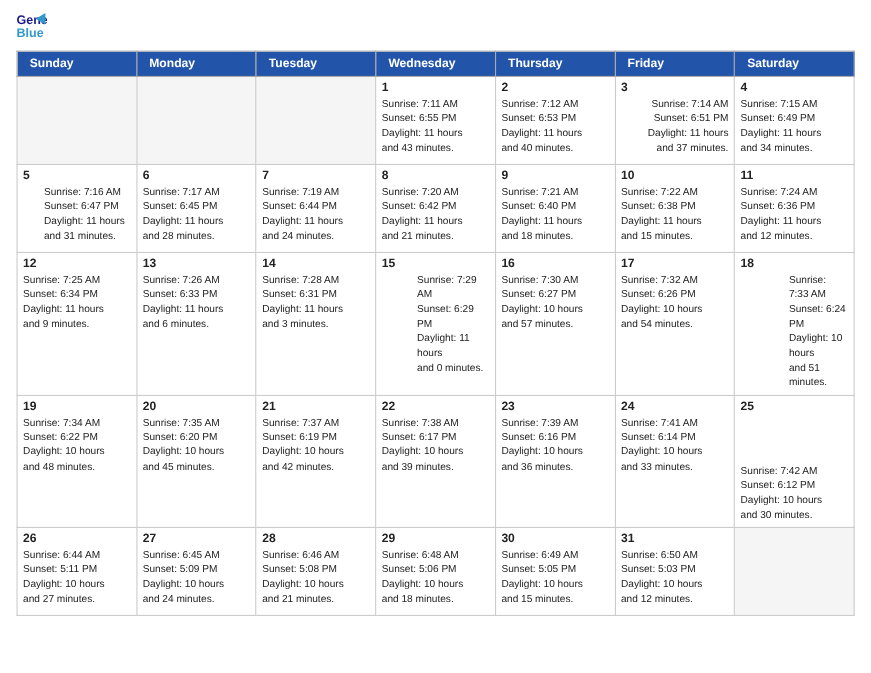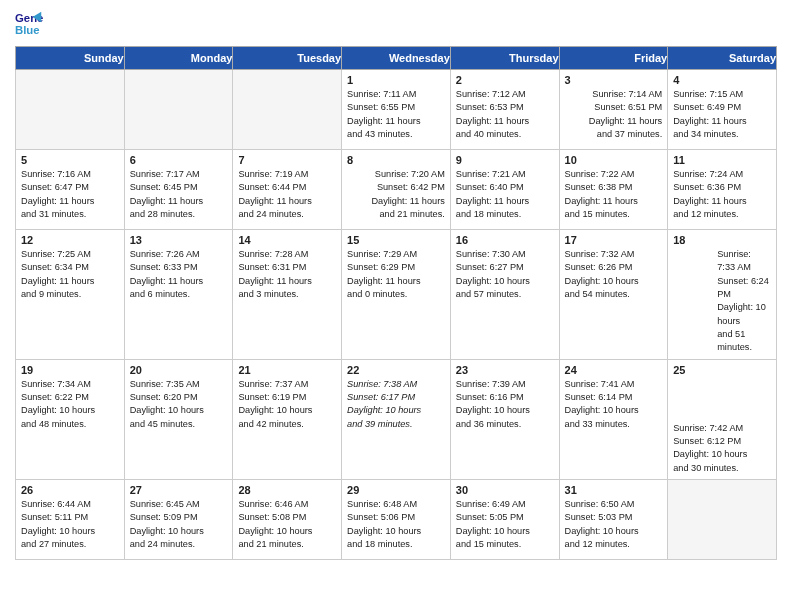--- a/index.html
+++ b/index.html
@@ -47,22 +47,22 @@
     table {
       width: 100%;
       border-collapse: collapse;
       table-layout: fixed;
     }
     th {
       background-color: #2255aa;
       color: #fff;
       font-size: 11px;
       font-weight: bold;
-      text-align: right;
-      padding: 5px 0;
+      text-align: left;
+      padding: 5px 11px;
       border: 1px solid #aaa;
     }
     td {
       vertical-align: top;
       border: 1px solid #ccc;
       padding: 4px 5px;
       font-size: 9.2px;
       color: #222;
       height: 80px;
       background: #fff;
@@ -143,42 +143,42 @@
             <div class="day-num">4</div>
             <div class="day-info" style="white-space: pre-line;">Sunrise: 7:15 AM
 Sunset: 6:49 PM
 Daylight: 11 hours
 and 34 minutes.</div>
           </td>
         </tr>
         <tr>
           <td>
             <div class="day-num">5</div>
-            <div class="day-info" style="white-space: pre-line;">Sunrise: 7:16 AM
+            <div class="day-info" style="white-space: pre-line; margin-left: 19px;">Sunrise: 7:16 AM
 Sunset: 6:47 PM
 Daylight: 11 hours
 and 31 minutes.</div>
           </td>
           <td>
             <div class="day-num">6</div>
             <div class="day-info" style="white-space: pre-line;">Sunrise: 7:17 AM
 Sunset: 6:45 PM
 Daylight: 11 hours
 and 28 minutes.</div>
           </td>
           <td>
             <div class="day-num">7</div>
             <div class="day-info" style="white-space: pre-line;">Sunrise: 7:19 AM
 Sunset: 6:44 PM
 Daylight: 11 hours
 and 24 minutes.</div>
           </td>
           <td>
             <div class="day-num">8</div>
-            <div class="day-info" style="white-space: pre-line; text-align: right;">Sunrise: 7:20 AM
+            <div class="day-info" style="white-space: pre-line;">Sunrise: 7:20 AM
 Sunset: 6:42 PM
 Daylight: 11 hours
 and 21 minutes.</div>
           </td>
           <td>
             <div class="day-num">9</div>
             <div class="day-info" style="white-space: pre-line;">Sunrise: 7:21 AM
 Sunset: 6:40 PM
 Daylight: 11 hours
 and 18 minutes.</div>
@@ -215,21 +215,21 @@
           </td>
           <td>
             <div class="day-num">14</div>
             <div class="day-info" style="white-space: pre-line;">Sunrise: 7:28 AM
 Sunset: 6:31 PM
 Daylight: 11 hours
 and 3 minutes.</div>
           </td>
           <td>
             <div class="day-num">15</div>
-            <div class="day-info" style="white-space: pre-line;">Sunrise: 7:29 AM
+            <div class="day-info" style="white-space: pre-line; margin-left: 32px;">Sunrise: 7:29 AM
 Sunset: 6:29 PM
 Daylight: 11 hours
 and 0 minutes.</div>
           </td>
           <td>
             <div class="day-num">16</div>
             <div class="day-info" style="white-space: pre-line;">Sunrise: 7:30 AM
 Sunset: 6:27 PM
 Daylight: 10 hours
 and 57 minutes.</div>
@@ -266,21 +266,21 @@
           </td>
           <td>
             <div class="day-num">21</div>
             <div class="day-info" style="white-space: pre-line;">Sunrise: 7:37 AM
 Sunset: 6:19 PM
 Daylight: 10 hours
 and 42 minutes.</div>
           </td>
           <td>
             <div class="day-num">22</div>
-            <div class="day-info" style="white-space: pre-line; font-style: italic;">Sunrise: 7:38 AM
+            <div class="day-info" style="white-space: pre-line;">Sunrise: 7:38 AM
 Sunset: 6:17 PM
 Daylight: 10 hours
 and 39 minutes.</div>
           </td>
           <td>
             <div class="day-num">23</div>
             <div class="day-info" style="white-space: pre-line;">Sunrise: 7:39 AM
 Sunset: 6:16 PM
 Daylight: 10 hours
 and 36 minutes.</div>

